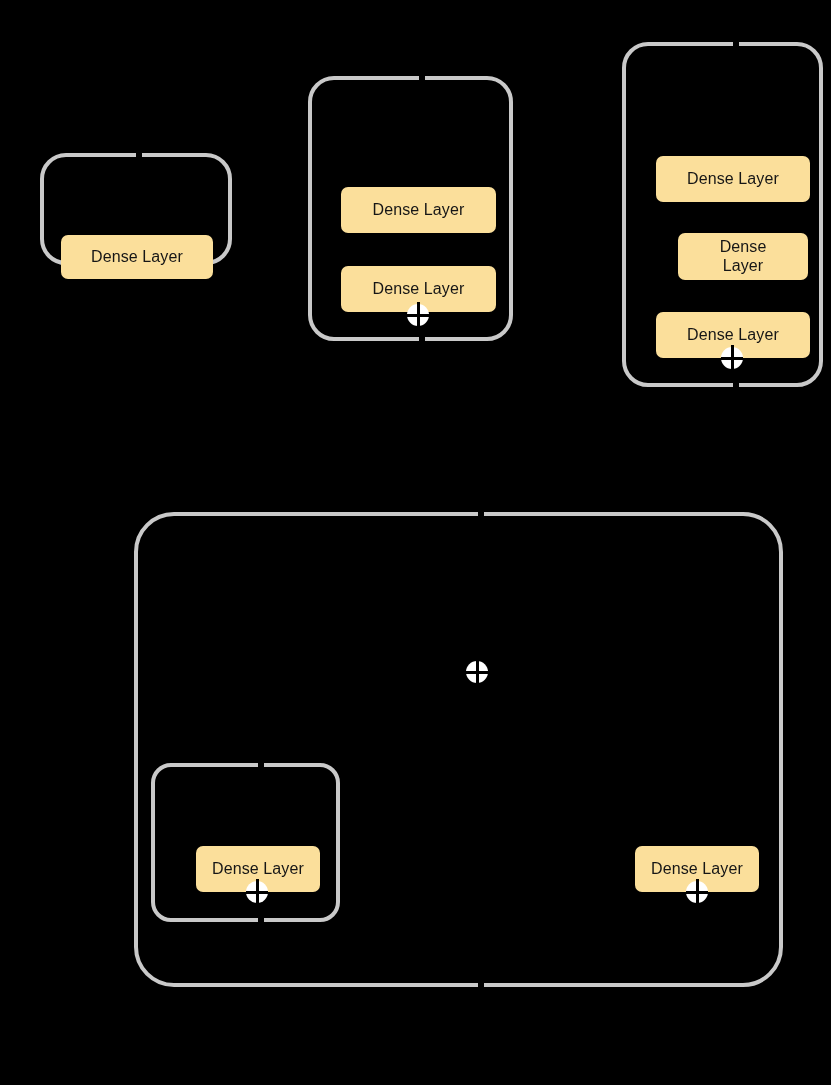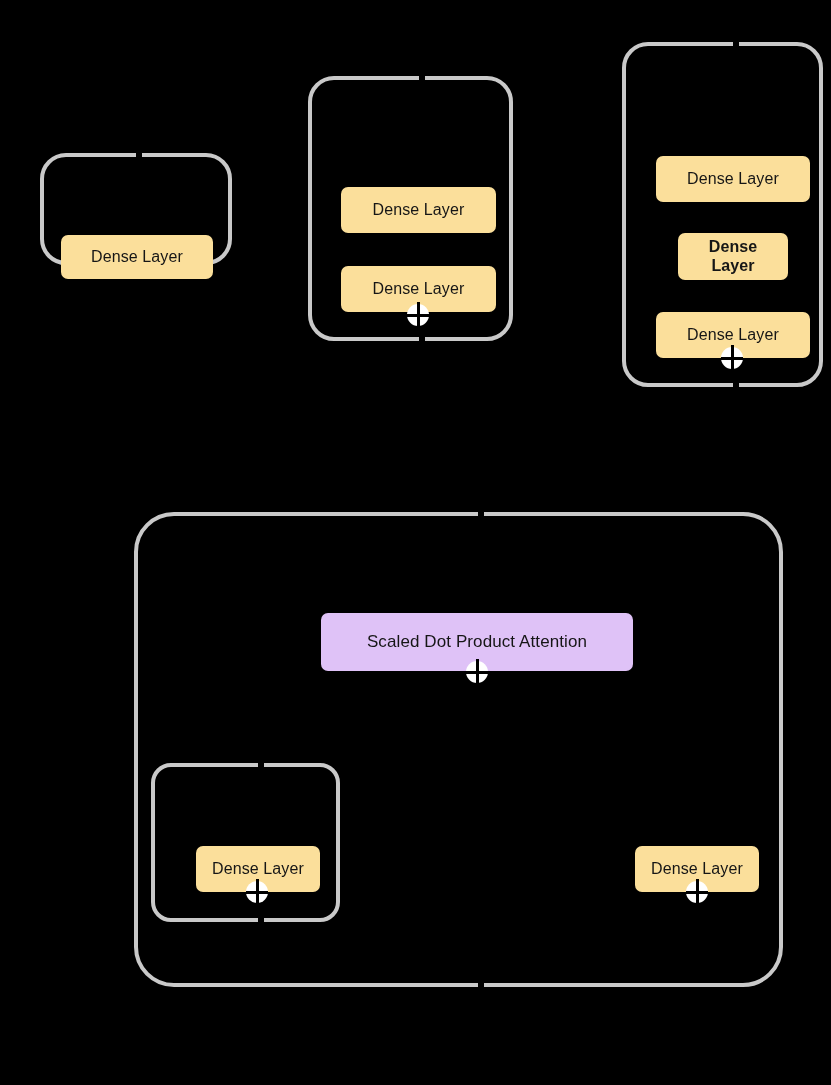--- a/index.html
+++ b/index.html
@@ -109,35 +109,34 @@
     <span class="disc"></span>
     <span class="bar-v"></span>
     <span class="bar-h"></span>
   </div>
 
   <div class="group r-md" style="left:622px; top:42px; width:201px; height:345px;">
     <span class="notch top" style="left:110px;"></span>
     <span class="notch bottom" style="left:110px;"></span>
   </div>
   <div class="node dense" style="left:656px; top:108px; width:154px; height:46px;">Dense Layer</div>
-  <div class="node dense" style="left:678px; top:185px; width:110px; height:47px;font-weight:bold;">Dense
+  <div class="node dense" style="left:678px; top:185px; width:130px; height:47px;">Dense
 Layer</div>
   <div class="node dense" style="left:656px; top:264px; width:154px; height:46px;">Dense Layer</div>
   <div class="oplus" style="left:732px; top:358px;">
     <span class="disc"></span>
     <span class="bar-v"></span>
     <span class="bar-h"></span>
   </div>
 
   <div class="group r-lg" style="left:134px; top:512px; width:649px; height:475px;">
     <span class="notch top" style="left:343px; height:12px; top:-7px;"></span>
     <span class="notch bottom" style="left:343px; height:12px; bottom:-7px;"></span>
   </div>
 
-  <div class="node attention" style="left:321px; top:565px; width:312px; height:58px; font-size:17px;">Scaled Dot Product Attention</div>
 
   <div class="oplus" style="left:477px; top:672px;">
     <span class="disc"></span>
     <span class="bar-v"></span>
     <span class="bar-h"></span>
   </div>
 
   <div class="group" style="left:151px; top:763px; width:189px; height:159px; border-radius:20px;">
     <span class="notch top" style="left:106px;"></span>
     <span class="notch bottom" style="left:106px;"></span>

